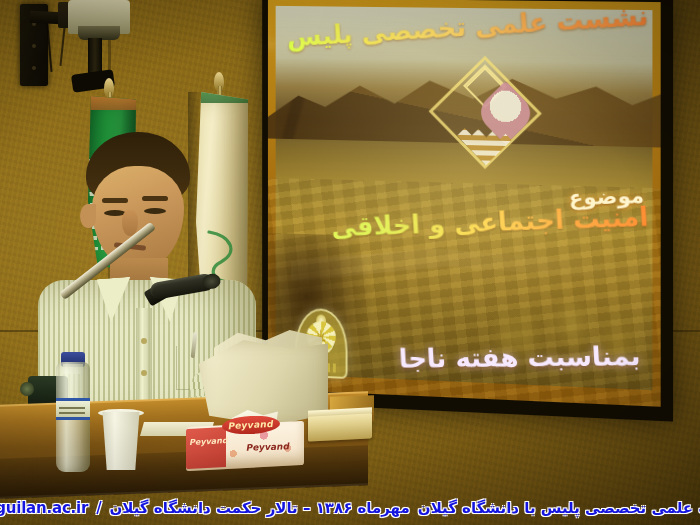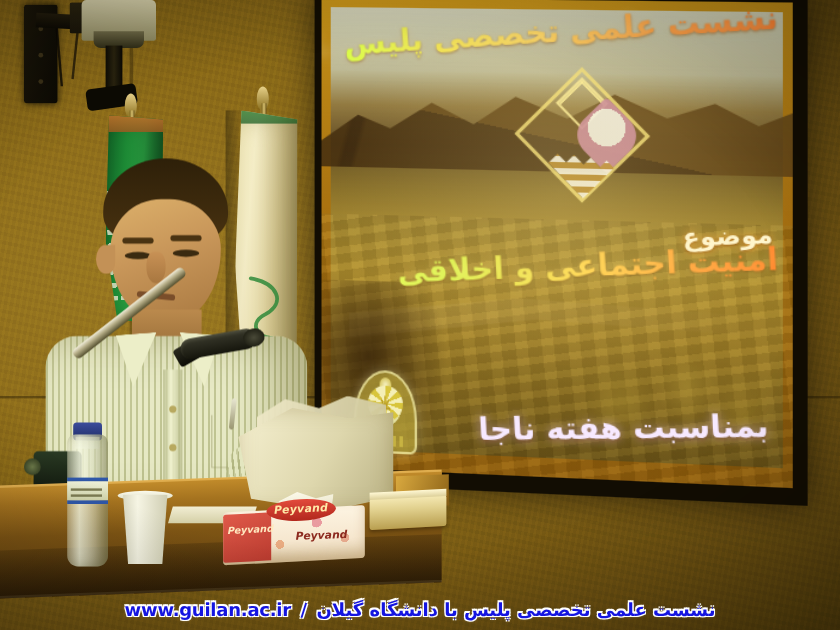--- a/index.html
+++ b/index.html
@@ -658,17 +658,18 @@
   <div class="brand-small">Peyvand</div>
   <div class="brand-mid">Peyvand</div>
   <div class="brand-oval">Peyvand</div>
 
   <div class="book"></div>
 
   <div class="dark-corner"></div>
 
   <div class="caption">
     <span>نشست علمی تخصصی پلیس با دانشگاه گیلان</span>
+    <span>مهرماه ۱۳۸۶ – تالار حکمت دانشگاه گیلان</span>
     <span class="sep">/</span>
     <span class="url">www.guilan.ac.ir</span>
   </div>
 
 </div>
 
 </body></html>

